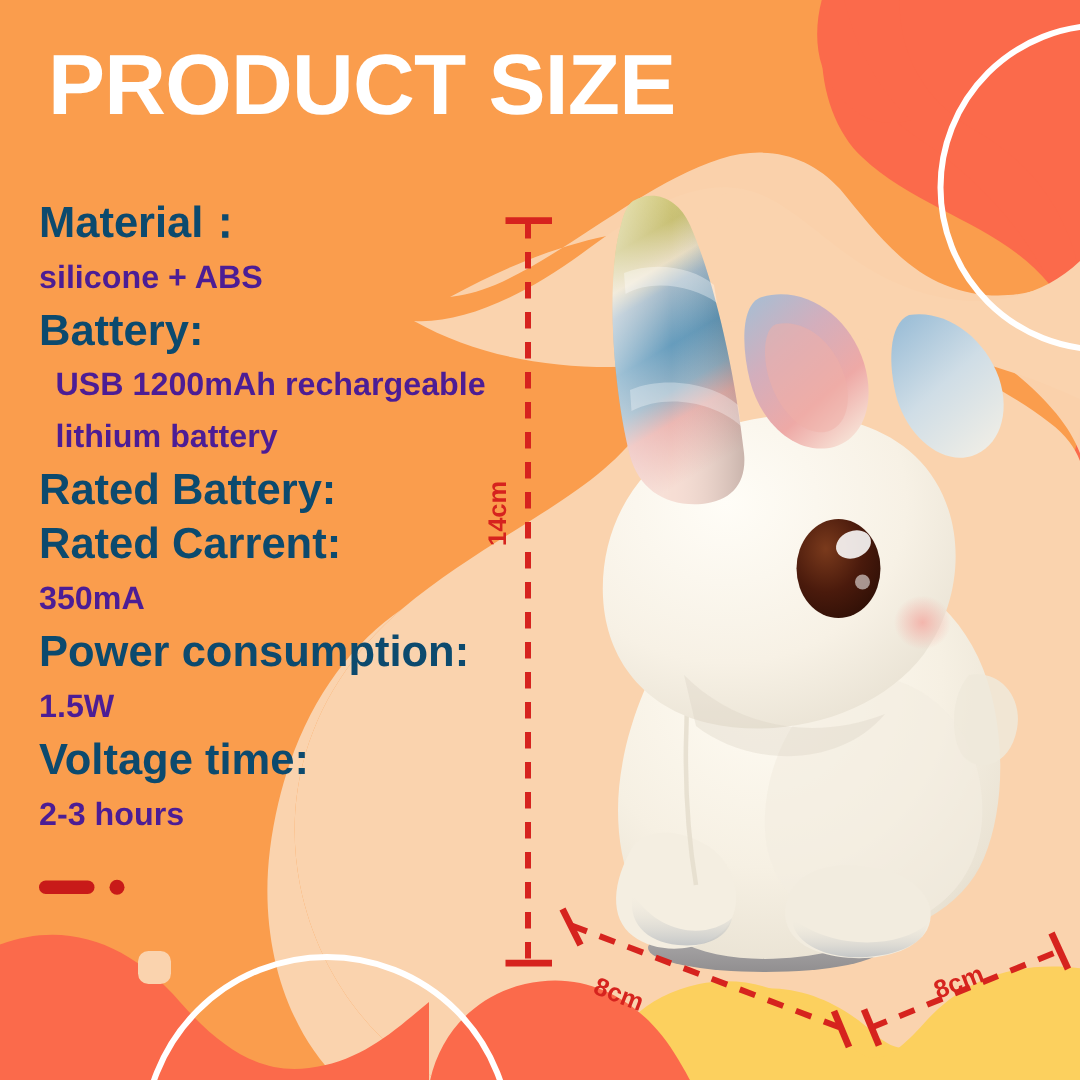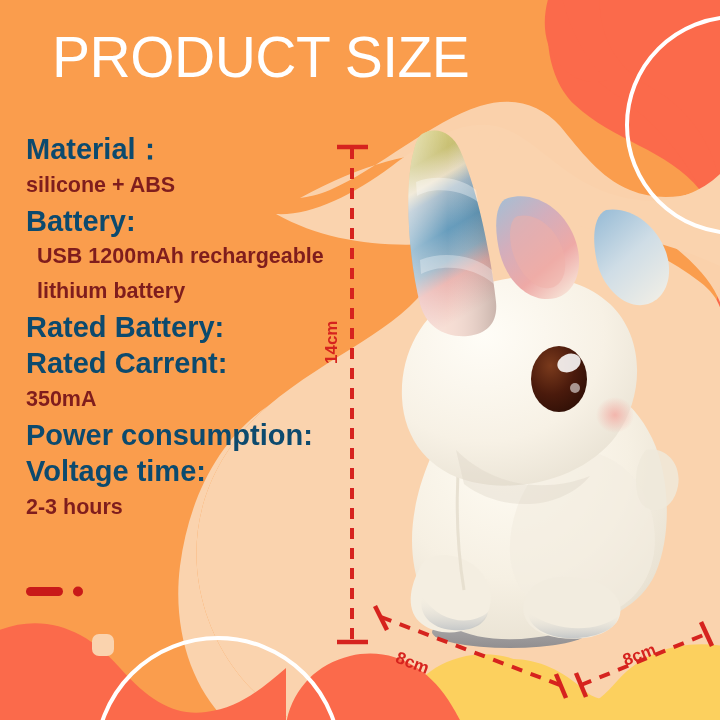--- a/index.html
+++ b/index.html
@@ -12,35 +12,34 @@
   #poster {
     position:relative; width:720px; height:720px; overflow:hidden;
     background:#FA9D4D;
   }
   
   .bg-layer { position:absolute; inset:0; width:720px; height:720px; }
 
   
   .title {
     position:absolute; left:32px; top:28px;
-    font-size:57px; font-weight:normal; letter-spacing:-0.5px;
+    font-size:57px; font-weight:bold; letter-spacing:-0.5px;
     color:#FFFFFF; line-height:1.05; white-space:nowrap;
     z-index:6;
-    margin-left:20px;
   }
   
   .specs {
     position:absolute; left:26px; top:131px; width:330px; z-index:6;
   }
   .spec-label {
     color:#0c4a6e; font-size:29px; font-weight:bold;
     line-height:36px; white-space:nowrap;
   }
   .spec-value {
-    color:#7f1d1d; font-size:21.5px; font-weight:bold;
+    color:#4c1d95; font-size:21.5px; font-weight:bold;
     line-height:36px;
   }
   .spec-value.wrap { line-height:35px;margin-left:11px; }
 
   
   .dash-mark { position:absolute; left:26px; top:583px; z-index:6; }
 
   
   .dims { position:absolute; inset:0; z-index:8; pointer-events:none; }
   .dim-text {
@@ -238,20 +237,21 @@
     <div class="spec-label">Battery:</div>
     <div class="spec-value wrap">USB 1200mAh rechargeable</div>
     <div class="spec-value wrap">lithium battery</div>
 
     <div class="spec-label">Rated Battery:</div>
 
     <div class="spec-label">Rated Carrent:</div>
     <div class="spec-value">350mA</div>
 
     <div class="spec-label">Power consumption:</div>
+    <div class="spec-value">1.5W</div>
 
     <div class="spec-label">Voltage time:</div>
     <div class="spec-value">2-3 hours</div>
   </div>
 
   <svg class="dash-mark" width="70" height="16" viewBox="0 0 70 16" xmlns="http://www.w3.org/2000/svg">
     <rect x="0" y="4" width="37" height="9" rx="4.5" fill="#C81A19"></rect>
     <circle cx="52" cy="8.5" r="5" fill="#C81A19"></circle>
   </svg>
 

